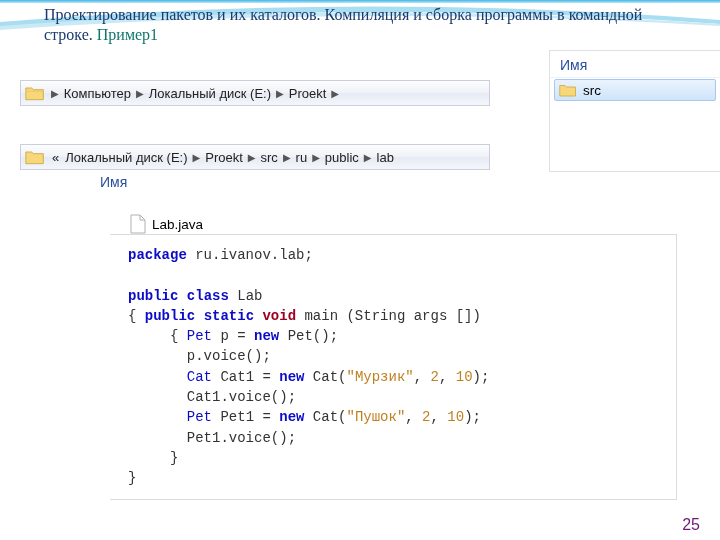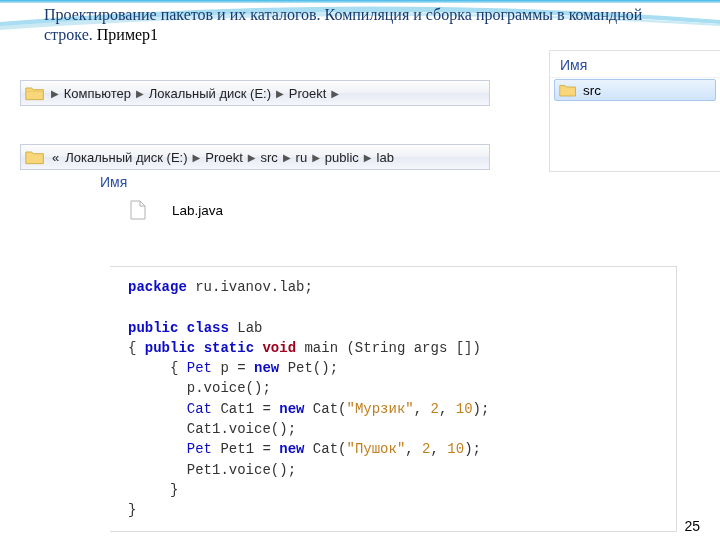--- a/index.html
+++ b/index.html
@@ -29,21 +29,21 @@
     position: absolute;
     top: 5px;
     left: 44px;
     width: 600px;
     font-family: Georgia, serif;
     font-size: 16px;
     line-height: 1.25;
     color: #1a3a6e;
   }
   .title-ex {
-    color: #000000;
+    color: #0f766e;
   }
   .bc-bar {
     position: absolute;
     background: linear-gradient(to bottom, #fdfdfe 0%, #f0f2f7 48%, #e6eaf3 50%, #f4f6fb 100%);
     border: 1px solid #c9cfdc;
     height: 26px;
     display: flex;
     align-items: center;
     padding: 0 4px;
     box-sizing: border-box;
@@ -96,54 +96,53 @@
     flex: none;
   }
   .name-label {
     position: absolute;
     top: 174px; left: 100px;
     color: #2a4ea0;
     font-size: 14px;
   }
   .file-row {
     position: absolute;
-    top: 200px; left: 130px;
+    top: 214px; left: 130px;
     display: flex; align-items: center;
     font-size: 13.5px;
-    gap: 20px;
   }
   .file-ico {
     width: 16px; height: 20px;
     margin-right: 6px;
     flex: none;
   }
   .code-block {
     position: absolute;
-    top: 266px; left: 110px;
+    top: 234px; left: 110px;
     width: 540px;
     font-family: "Courier New", monospace;
     font-size: 14px;
     line-height: 1.45;
     color: #333;
     white-space: pre;
     border: 1px solid #dcdcdc;
     border-left: none;
     padding: 10px 8px 10px 18px;
     background: #fff;
   }
   .kw { color: #0b0bc8; font-weight: bold; }
   .vd { color: #a00020; font-weight: bold; }
   .tp { color: #0b0bc8; }
   .str { color: #c08020; }
   .num { color: #c08020; }
   .page-num {
     position: absolute;
     bottom: 6px; right: 20px;
-    font-size: 14px;
-    color: #000000;
+    font-size: 16px;
+    color: #701a75;
   }
 </style>
 </head>
 <body>
 
 <div class="header-bg"></div>
 <svg class="swoosh" viewBox="0 0 720 30" preserveAspectRatio="none">
   <path d="M0,20 Q360,-10 720,18 L720,22 Q360,-4 0,26 Z" fill="#6fc7ea"></path>
   <path d="M0,24 Q360,-2 720,22 L720,24 Q360,2 0,28 Z" fill="#a8dcef"></path>
 </svg>

